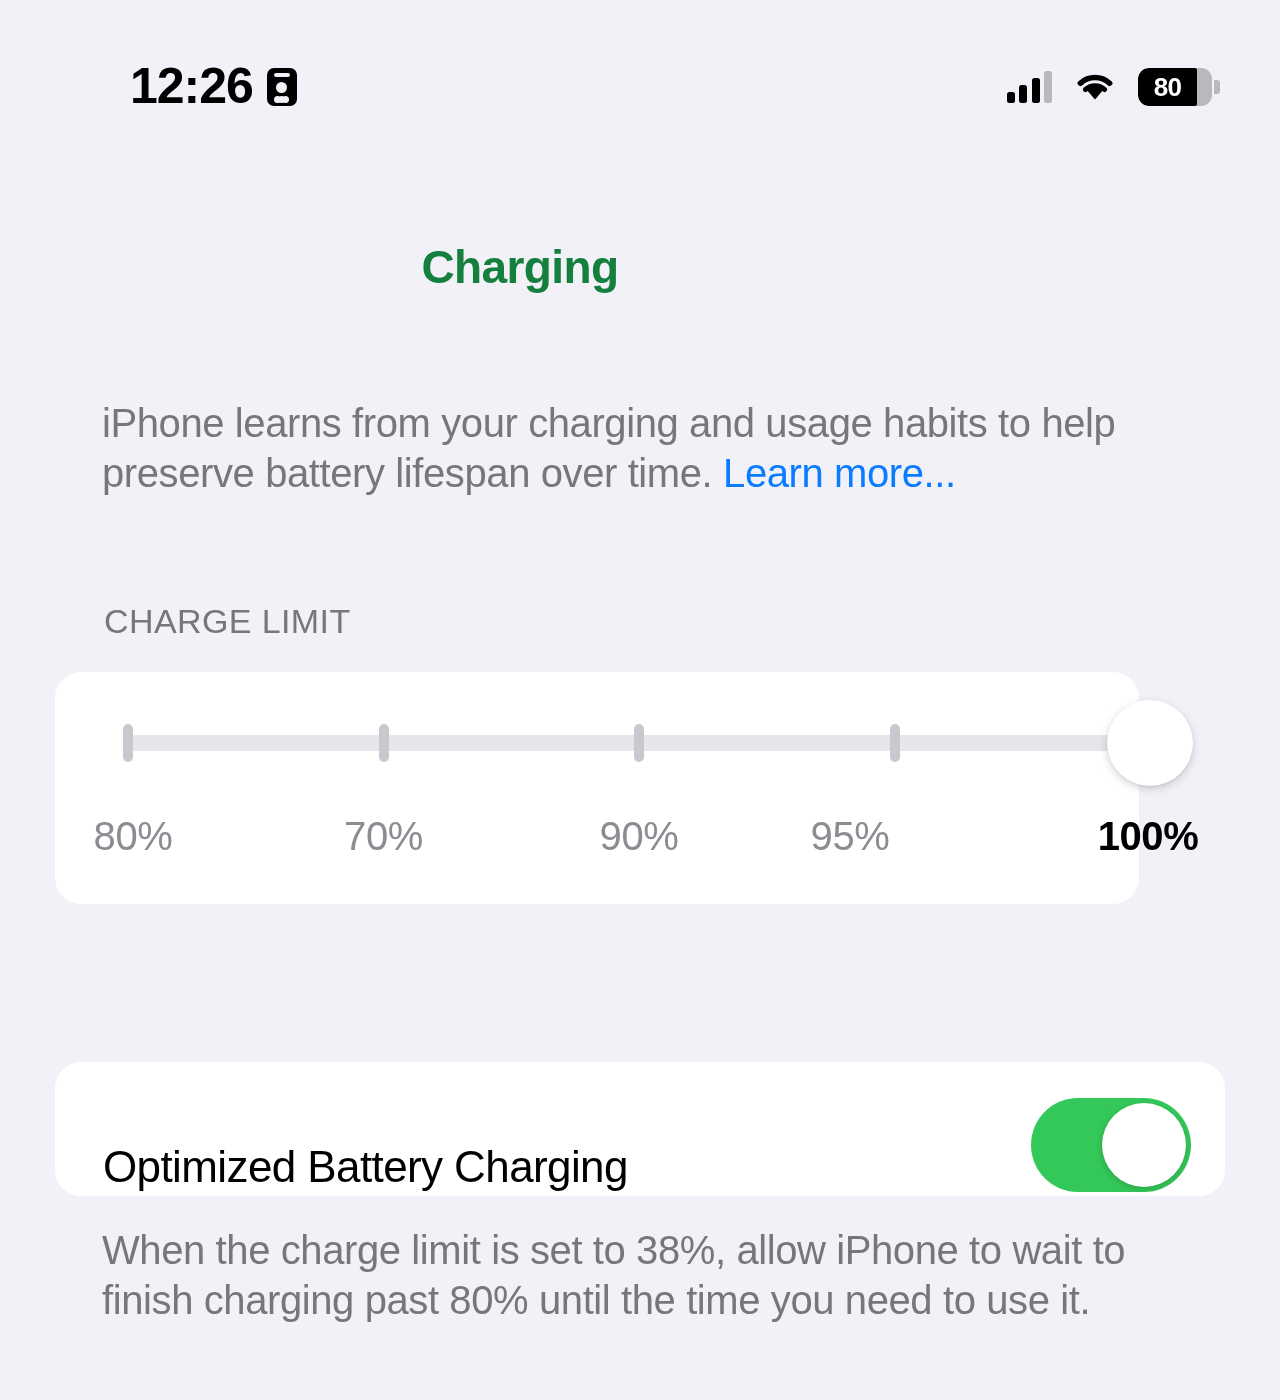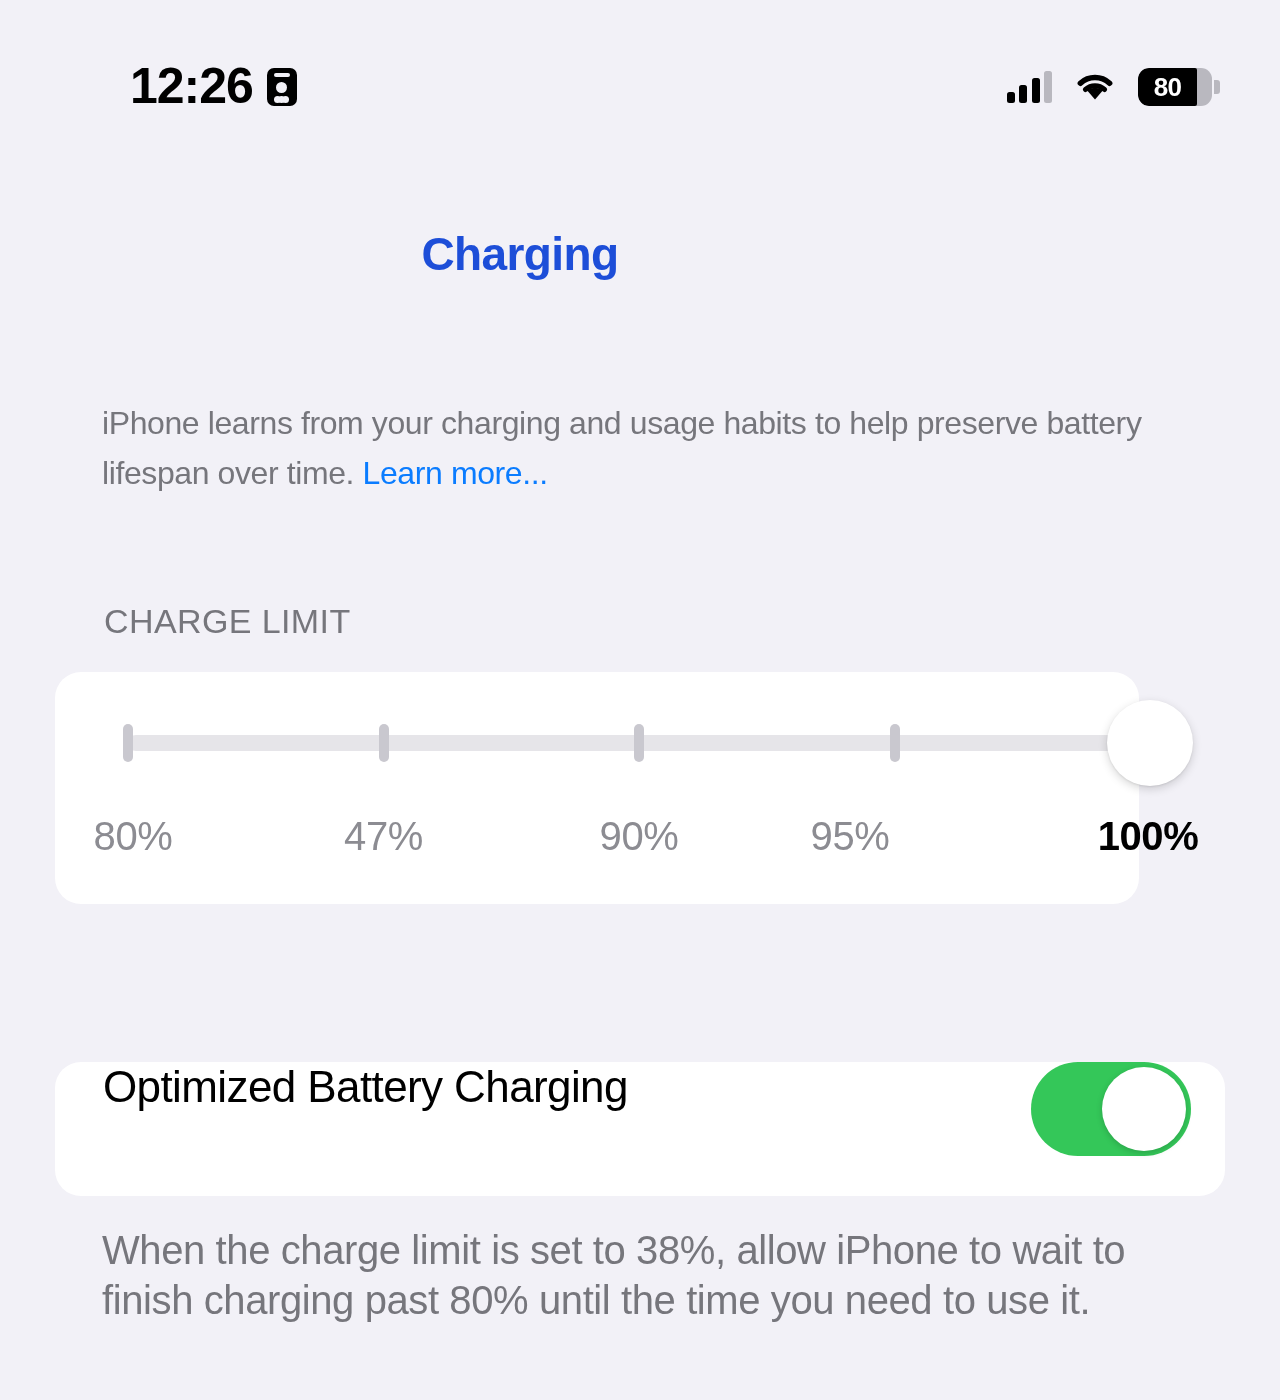--- a/index.html
+++ b/index.html
@@ -163,39 +163,39 @@
     flex: none;
   }
   .nav-back-label {
     font-size: 46px;
     color: #0a7cff;
     letter-spacing: -0.6px;
   }
   .nav-title {
     position: absolute;
     left: 0;
-    top: 4px;
+    top: 17px;
     width: 1040px;
     height: 100px;
     display: flex;
     align-items: center;
     justify-content: center;
     font-size: 46px;
     font-weight: bold;
-    color: #1d4ed8;
+    color: #15803d;
     letter-spacing: -0.6px;
   }
 
   
   .intro-text {
     position: absolute;
     top: 398px;
     left: 102px;
     width: 1060px;
-    font-size: 32px;
+    font-size: 40px;
     line-height: 50px;
     color: #76767c;
     letter-spacing: -0.4px;
   }
   .link {
     color: #0a7cff;
     cursor: pointer;
   }
 
   
@@ -276,23 +276,23 @@
     left: 55px;
     width: 1170px;
     height: 134px;
   }
   .toggle-row {
     position: absolute;
     top: 0; left: 0;
     width: 1170px;
     height: 134px;
     display: flex;
-    align-items: flex-start;
+    align-items: flex-end;
     justify-content: space-between;
-    padding: 0 34px 14px 48px;
+    padding: 0 34px 4px 48px;
     box-sizing: border-box;
   }
   .toggle-label {
     font-size: 44px;
     color: #000;
     letter-spacing: -0.6px;
   }
   .switch {
     width: 160px;
     height: 94px;
@@ -364,21 +364,21 @@
 </div>
 
 <div class="section-header">CHARGE LIMIT</div>
 
 <div class="card slider-card">
   <div class="slider-wrap" id="slider-wrap">
     <div class="slider-track"></div>
   <div class="tick" style="left: 73px;"></div>
       <div class="tick-label" style="left: 78px;">80%</div>
       <div class="tick" style="left: 328.5px;"></div>
-      <div class="tick-label" style="left: 328.5px;">47%</div>
+      <div class="tick-label" style="left: 328.5px;">70%</div>
       <div class="tick" style="left: 584px;"></div>
       <div class="tick-label" style="left: 584px;">90%</div>
       <div class="tick" style="left: 839.5px;"></div>
       <div class="tick-label" style="left: 795px;">95%</div>
       <div class="tick-label selected" style="left: 1093px;">100%</div>
       <div class="slider-thumb" style="left: 1095px;"></div>
     </div>
 </div>
 
 <div class="card toggle-card">

